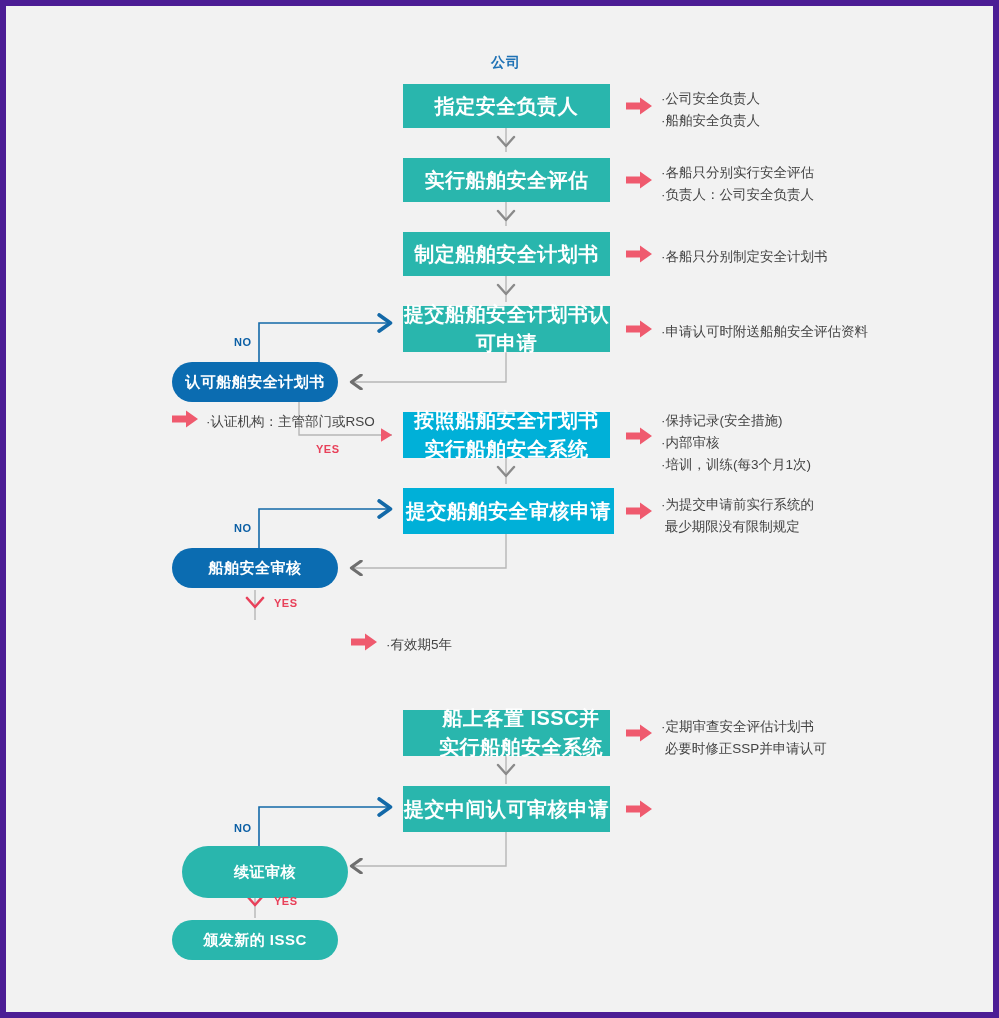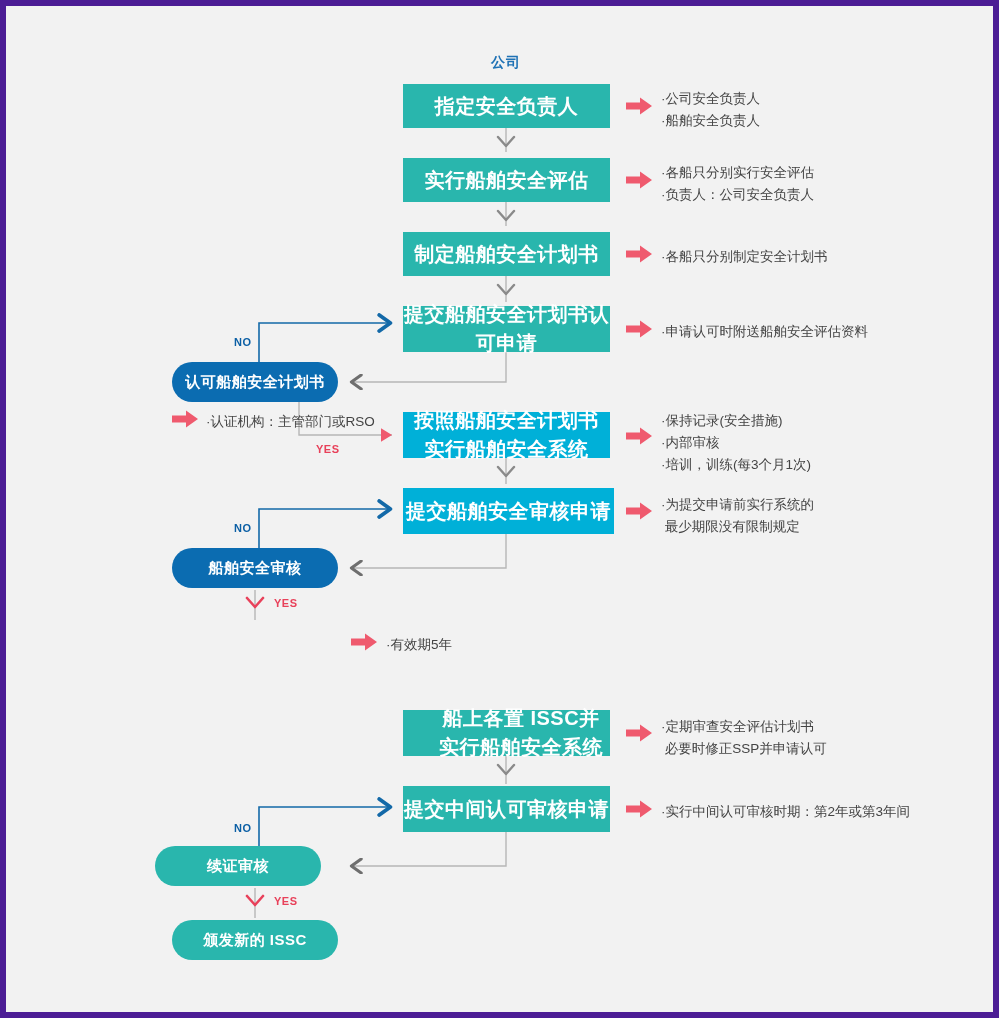--- a/index.html
+++ b/index.html
@@ -151,21 +151,21 @@
 
   <div class="node pill pill-blue" style="left:166px;top:356px;width:166px;height:40px;">
     <span>认可船舶安全计划书</span>
   </div>
 
   <div class="node pill pill-blue" style="left:166px;top:542px;width:166px;height:40px;">
     <span>船舶安全审核</span>
   </div>
 
 
-  <div class="node pill pill-teal" style="left:149px;top:840px;width:166px;height:40px;text-align:center;">
+  <div class="node pill pill-teal" style="left:176px;top:840px;width:166px;height:52px;text-align:center;">
     <span>续证审核</span>
   </div>
 
   <div class="node pill pill-teal" style="left:166px;top:914px;width:166px;height:40px;">
     <span>颁发新的 ISSC</span>
   </div>
 
   <div class="branch branch-no" style="left:228px;top:330px;">NO</div>
   <div class="branch branch-yes" style="left:310px;top:437px;">YES</div>
   <div class="branch branch-no" style="left:228px;top:516px;">NO</div>
@@ -212,15 +212,14 @@
   <div class="note" style="left:655px;top:315px;">·申请认可时附送船舶安全评估资料</div>
   <div class="note" style="left:200px;top:405px;">·认证机构：主管部门或RSO</div>
   <div class="note" style="left:655px;top:404px;">·保持记录(安全措施)
 ·内部审核
 ·培训，训练(每3个月1次)</div>
   <div class="note" style="left:655px;top:488px;">·为提交申请前实行系统的
  最少期限没有限制规定</div>
   <div class="note" style="left:380px;top:628px;">·有效期5年</div>
   <div class="note" style="left:655px;top:710px;">·定期审查安全评估计划书
  必要时修正SSP并申请认可</div>
-  <div class="note" style="left:655px;top:795px;">·实行中间认可审核时期：第2年或第3年间</div>
 
 </div>
 
 </body></html>

